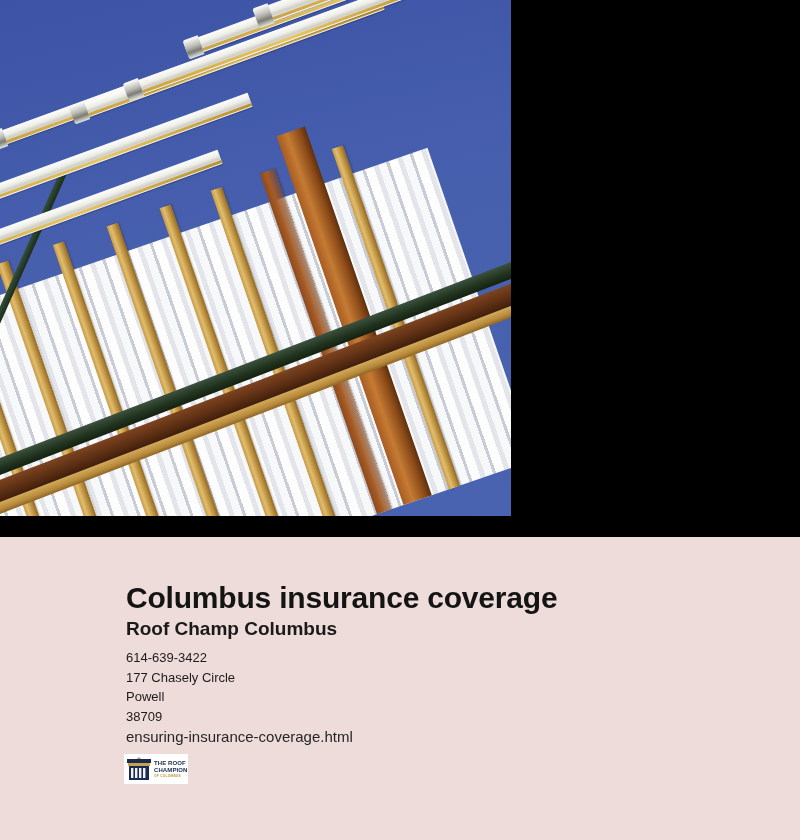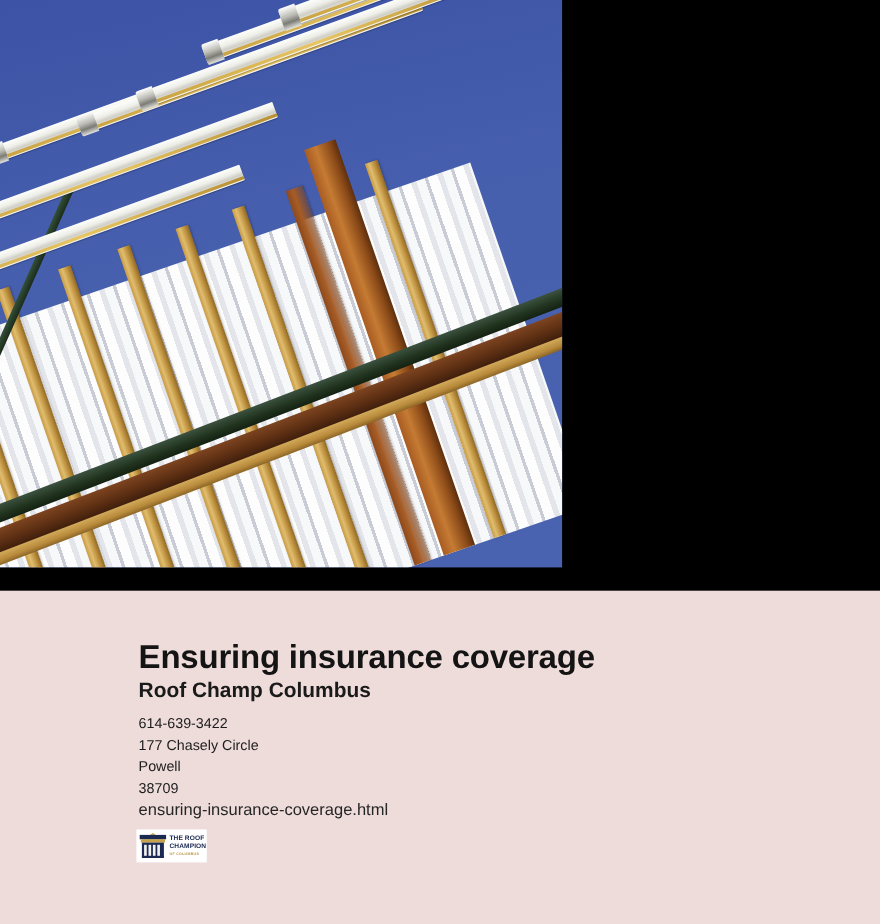--- a/index.html
+++ b/index.html
@@ -283,21 +283,21 @@
     </div>
     <div class="purlin" style="left:-90px; top:262px; width:330px; height:15px; transform:rotate(-20deg);">
       <div class="gold"></div>
     </div>
   </div>
 
   <div class="letterbox"></div>
 
   <div class="content-panel"></div>
 
-  <h1 class="page-title">Ensuring insurance coverage</h1>
+  <h1 class="page-title">Columbus insurance coverage</h1>
   <h2 class="page-subtitle">Roof Champ Columbus</h2>
 
   <div class="contact-block">
     <div class="contact-line">614-639-3422</div>
     <div class="contact-line">177 Chasely Circle</div>
     <div class="contact-line">Powell</div>
     <div class="contact-line">38709</div>
   </div>
 
   <div class="page-url">ensuring-insurance-coverage.html</div>

